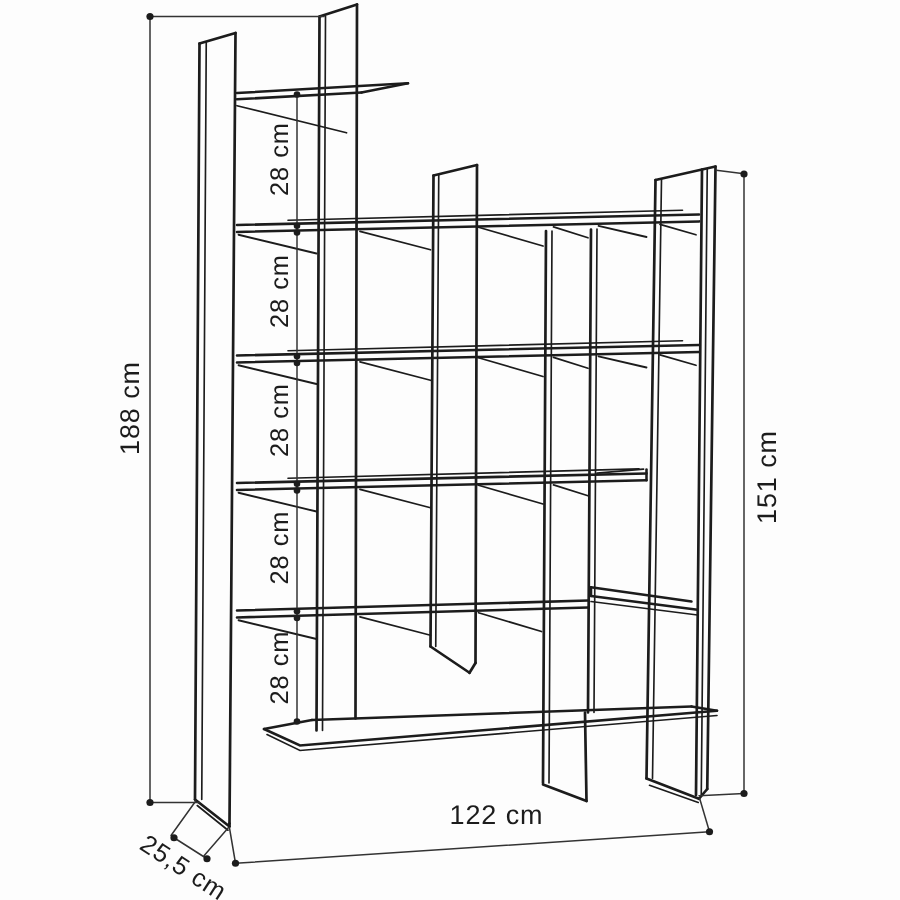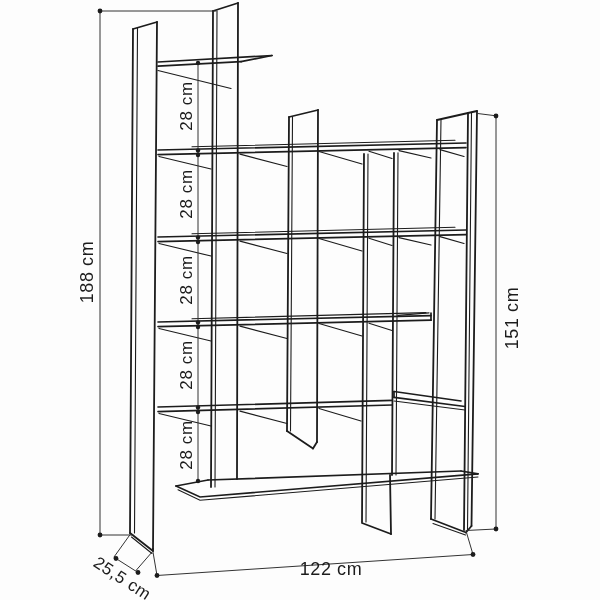--- a/index.html
+++ b/index.html
@@ -193,17 +193,17 @@
   <div class="lbl v fs17" style="left:187px;top:194px;">28 cm</div>
 
   <div class="lbl v fs17" style="left:187px;top:280px;">28 cm</div>
 
   <div class="lbl v fs17" style="left:187px;top:365px;">28 cm</div>
 
   <div class="lbl v fs17" style="left:187px;top:445px;">28 cm</div>
 
   <div class="lbl v fs18" style="left:512px;top:318px;">151 cm</div>
 
-  <div class="lbl fs18" style="left:331px;top:569px;">122 cm</div>
+  <div class="lbl fs18" style="left:331px;top:544px;">122 cm</div>
 
   <div class="lbl diag fs17" style="left:122px;top:579px;">25,5 cm</div>
 
 </div>
 
 </body></html>

